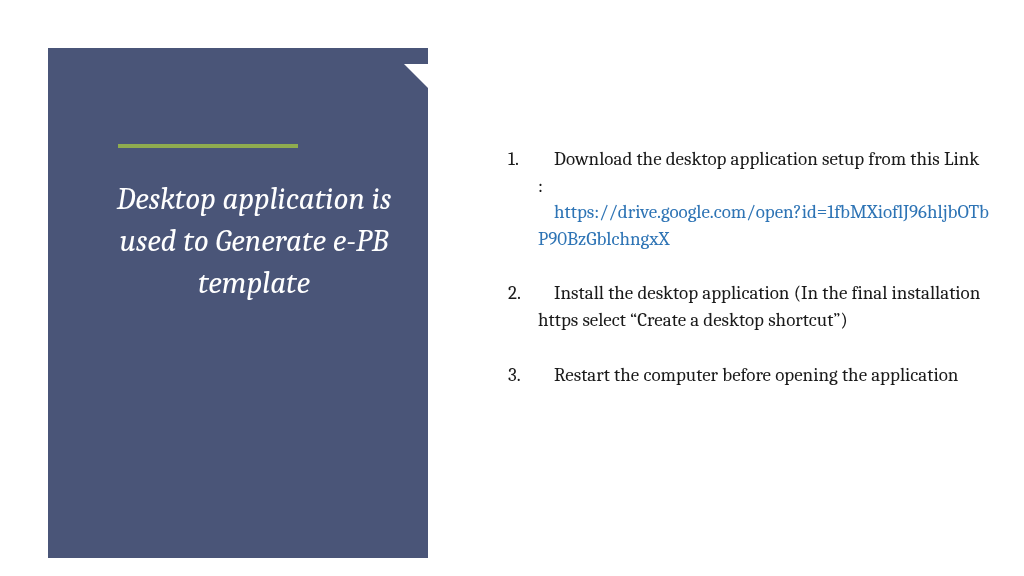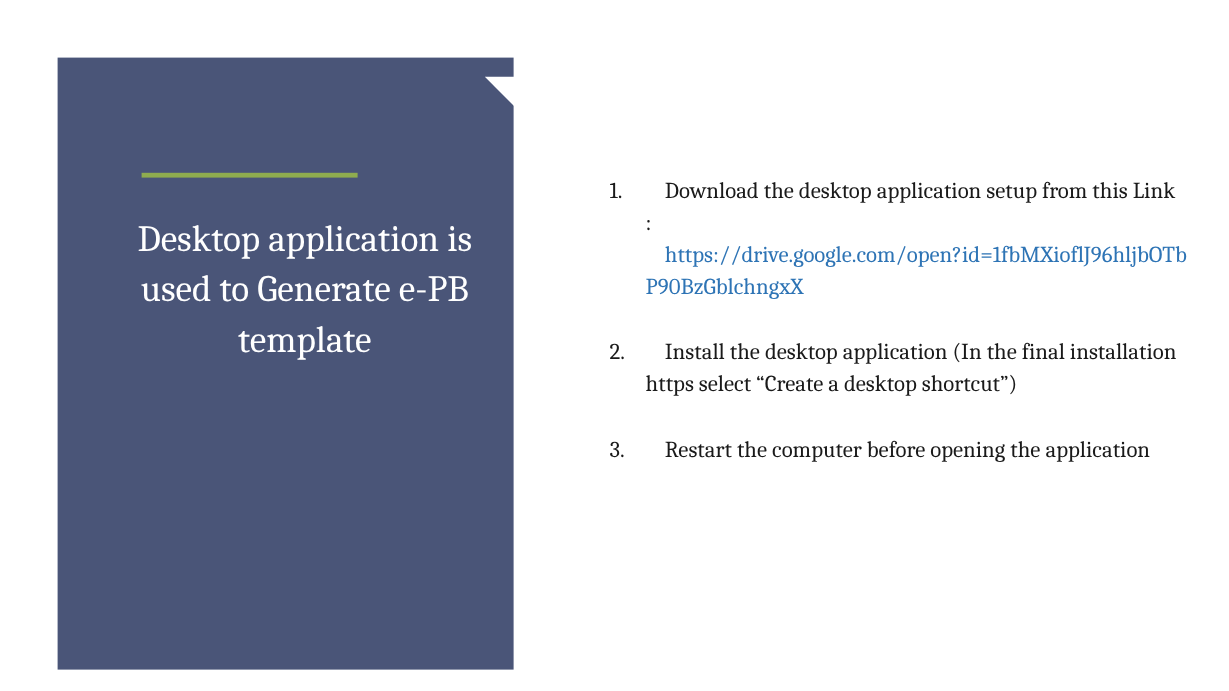--- a/index.html
+++ b/index.html
@@ -15,20 +15,21 @@
       overflow: hidden;
       position: relative;
     }
     .left-panel {
       position: absolute;
       left: 0;
       top: 0;
       width: 380px;
       height: 510px;
       background: #4a5578;
+      font-style: italic;
     }
     .notch {
       position: absolute;
       left: 340px;
       top: 0;
       width: 0;
       height: 0;
       border-top: 40px solid #ffffff;
       border-left: 40px solid transparent;
     }

